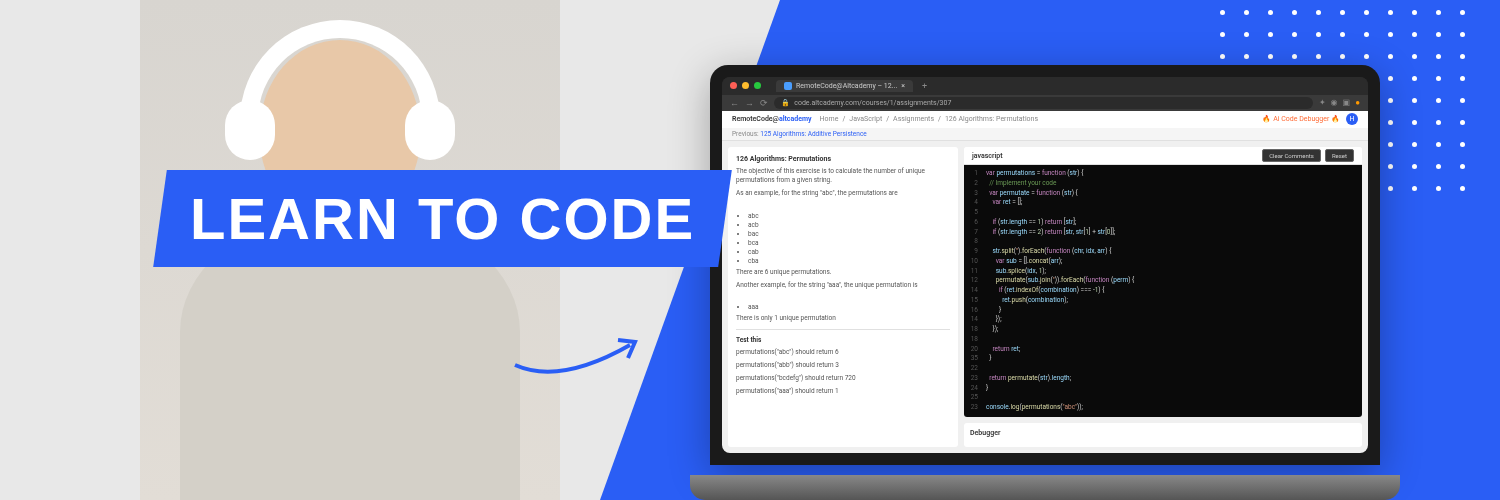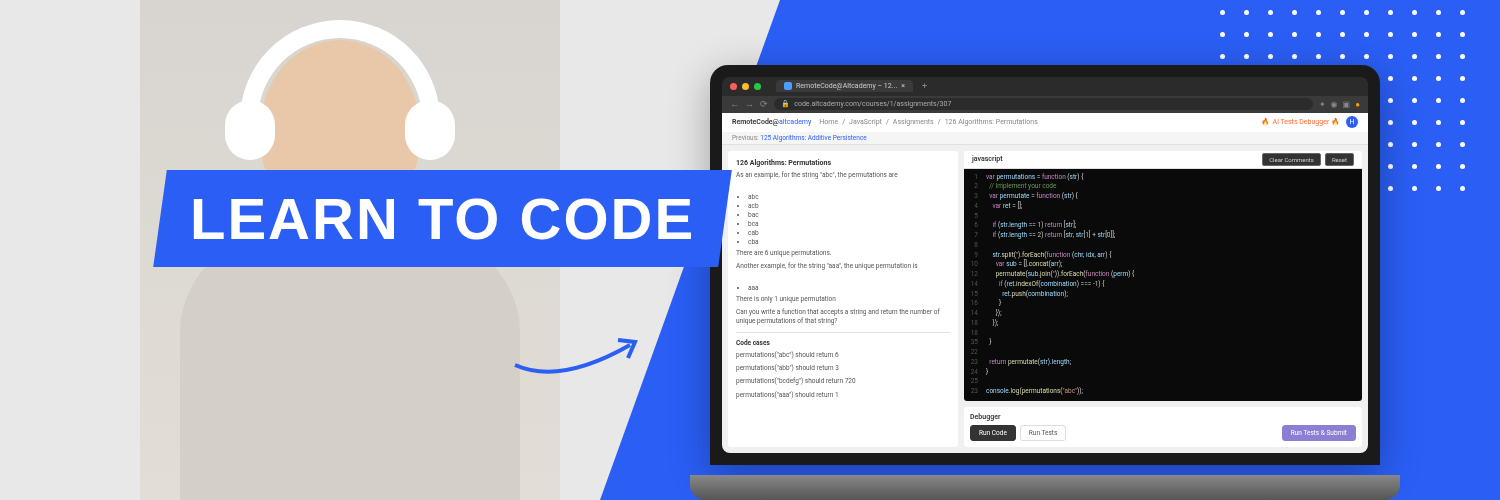--- a/index.html
+++ b/index.html
@@ -29,21 +29,21 @@
 .t-yellow{background:#ffbd2e}
 .t-green{background:#27c93f}
 .tab{margin-left:10px;background:#3a3a3a;padding:2px 8px;border-radius:4px 4px 0 0;color:#ccc;font-size:7px;display:flex;gap:4px}
 .tab-icon{width:8px;height:8px;background:#4a9eff;border-radius:2px}
 .url-bar{height:20px;background:#3a3a3a;display:flex;align-items:center;padding:0 8px;gap:6px}
 .nav-arrows{color:#888;font-size:9px;display:flex;gap:6px}
 .url-input{flex:1;background:#2b2b2b;border-radius:10px;padding:2px 8px;color:#aaa;font-size:7px;display:flex;align-items:center;gap:4px}
 .url-icons{display:flex;gap:5px;color:#888;font-size:8px}
 .app-header{height:22px;background:#fff;display:flex;align-items:center;padding:0 10px;gap:8px;font-size:7px}
 .logo{font-weight:600;color:#333}
-.logo-accent{color:#2a5ef5;font-weight:400}
+.logo-accent{color:#2a5ef5;font-weight:700}
 .breadcrumb{color:#888;display:flex;gap:4px}
 .header-right{margin-left:auto;display:flex;align-items:center;gap:6px}
 .ai-debug{color:#ff6b35;font-size:7px;display:flex;align-items:center;gap:2px}
 .avatar{width:12px;height:12px;background:#2a5ef5;border-radius:50%;color:#fff;font-size:7px;display:flex;align-items:center;justify-content:center}
 .prev-bar{height:14px;background:#f5f5f5;padding:2px 10px;font-size:6.5px;color:#2a5ef5;border-bottom:1px solid #e0e0e0}
 .prev-label{color:#888}
 .app-body{flex:1;display:flex;background:#f0f0f0;gap:6px;padding:6px}
 .left-panel{width:230px;background:#fff;border-radius:3px;padding:8px;font-size:6.5px;color:#555;overflow:hidden}
 .right-panel{flex:1;display:flex;flex-direction:column;gap:6px}
 .problem-title{font-weight:700;color:#333;margin-bottom:4px;font-size:7px}
@@ -242,53 +242,53 @@
             <span> / </span>
             <span>JavaScript</span>
             <span> / </span>
             <span>Assignments</span>
             <span> / </span>
             <span>126 Algorithms: Permutations</span>
           </div>
         <div class="header-right">
           <span class="ai-debug">
             <span>🔥</span>
-            <span>Ai Tests Debugger</span>
+            <span>Ai Code Debugger</span>
             <span>🔥</span>
           </span>
           <span class="avatar">H</span>
         </div>
       </div>
 
       <div class="prev-bar">
         <span class="prev-label">Previous:</span>
         <span>125 Algorithms: Additive Persistence</span>
       </div>
 
       <div class="app-body">
         <div class="left-panel">
           <div class="problem-title">126 Algorithms: Permutations</div>
+          <div class="problem-text">The objective of this exercise is to calculate the number of unique permutations from a given string.</div>
           <div class="problem-text">As an example, for the string "abc", the permutations are</div>
           <ul class="perm-list" id="perm-list">
               <li>abc</li>
               <li>acb</li>
               <li>bac</li>
               <li>bca</li>
               <li>cab</li>
               <li>cba</li>
             </ul>
           <div class="problem-text">There are 6 unique permutations.</div>
           <div class="problem-text">Another example, for the string "aaa", the unique permutation is</div>
           <ul class="perm-list" id="perm-list2">
               <li>aaa</li>
             </ul>
           <div class="problem-text">There is only 1 unique permutation</div>
-          <div class="problem-text">Can you write a function that accepts a string and return the number of unique permutations of that string?</div>
           <div class="test-section">
-            <div class="test-title">Code cases</div>
+            <div class="test-title">Test this</div>
             <div id="test-list">
                 <div class="problem-text">permutations("abc") should return 6</div>
                 <div class="problem-text">permutations("abb") should return 3</div>
                 <div class="problem-text">permutations("bcdefg") should return 720</div>
                 <div class="problem-text">permutations("aaa") should return 1</div>
               </div>
           </div>
         </div>
 
         <div class="right-panel">
@@ -335,20 +335,24 @@
                 </div>
                 <div class="code-line">
                   <span class="line-num">9</span>
                   <span class="code-content">    <span class="var">str</span>.<span class="fn">split</span>(<span class="str">''</span>).<span class="fn">forEach</span>(<span class="kw">function</span> (<span class="var">chr</span>, <span class="var">idx</span>, <span class="var">arr</span>) {</span>
                 </div>
                 <div class="code-line">
                   <span class="line-num">10</span>
                   <span class="code-content">      <span class="kw">var</span> <span class="var">sub</span> <span class="op">=</span> [].<span class="fn">concat</span>(<span class="var">arr</span>);</span>
                 </div>
                 <div class="code-line">
+                  <span class="line-num">11</span>
+                  <span class="code-content">      <span class="var">sub</span>.<span class="fn">splice</span>(<span class="var">idx</span>, <span class="num">1</span>);</span>
+                </div>
+                <div class="code-line">
                   <span class="line-num">12</span>
                   <span class="code-content">      <span class="fn">permutate</span>(<span class="var">sub</span>.<span class="fn">join</span>(<span class="str">''</span>)).<span class="fn">forEach</span>(<span class="kw">function</span> (<span class="var">perm</span>) {</span>
                 </div>
                 <div class="code-line">
                   <span class="line-num">14</span>
                   <span class="code-content">        <span class="kw">if</span> (<span class="var">ret</span>.<span class="fn">indexOf</span>(<span class="var">combination</span>) <span class="op">===</span> <span class="op">-</span><span class="num">1</span>) {</span>
                 </div>
                 <div class="code-line">
                   <span class="line-num">15</span>
                   <span class="code-content">          <span class="var">ret</span>.<span class="fn">push</span>(<span class="var">combination</span>);</span>
@@ -363,20 +367,24 @@
                 </div>
                 <div class="code-line">
                   <span class="line-num">18</span>
                   <span class="code-content">    });</span>
                 </div>
                 <div class="code-line">
                   <span class="line-num">18</span>
                   <span class="code-content"></span>
                 </div>
                 <div class="code-line">
+                  <span class="line-num">20</span>
+                  <span class="code-content">    <span class="kw">return</span> <span class="var">ret</span>;</span>
+                </div>
+                <div class="code-line">
                   <span class="line-num">35</span>
                   <span class="code-content">  }</span>
                 </div>
                 <div class="code-line">
                   <span class="line-num">22</span>
                   <span class="code-content"></span>
                 </div>
                 <div class="code-line">
                   <span class="line-num">23</span>
                   <span class="code-content">  <span class="kw">return</span> <span class="fn">permutate</span>(<span class="var">str</span>).<span class="var">length</span>;</span>
@@ -391,25 +399,20 @@
                 </div>
                 <div class="code-line">
                   <span class="line-num">23</span>
                   <span class="code-content"><span class="var">console</span>.<span class="fn">log</span>(<span class="fn">permutations</span>(<span class="str">"abc"</span>));</span>
                 </div>
               </div>
           </div>
 
           <div class="terminal-wrap">
             <div class="term-title">Debugger</div>
-            <div class="term-btns">
-              <button class="term-btn primary">Run Code</button>
-              <button class="term-btn">Run Tests</button>
-              <button class="term-btn submit">Run Tests &amp; Submit</button>
-            </div>
           </div>
         </div>
       </div>
 
     </div>
   </div>
   <div class="laptop-base"></div>
 </div>
 
 </body></html>

